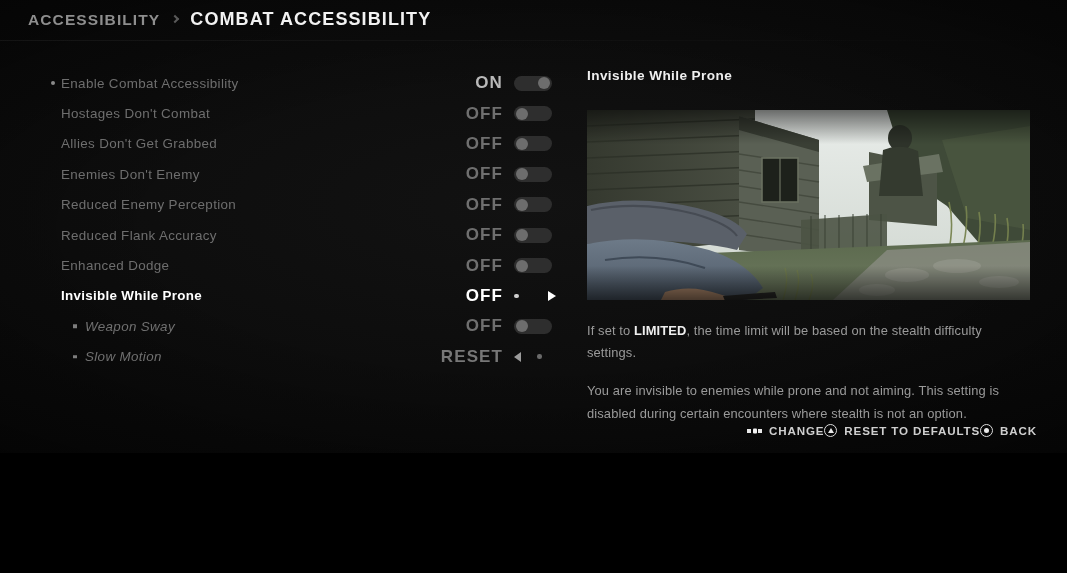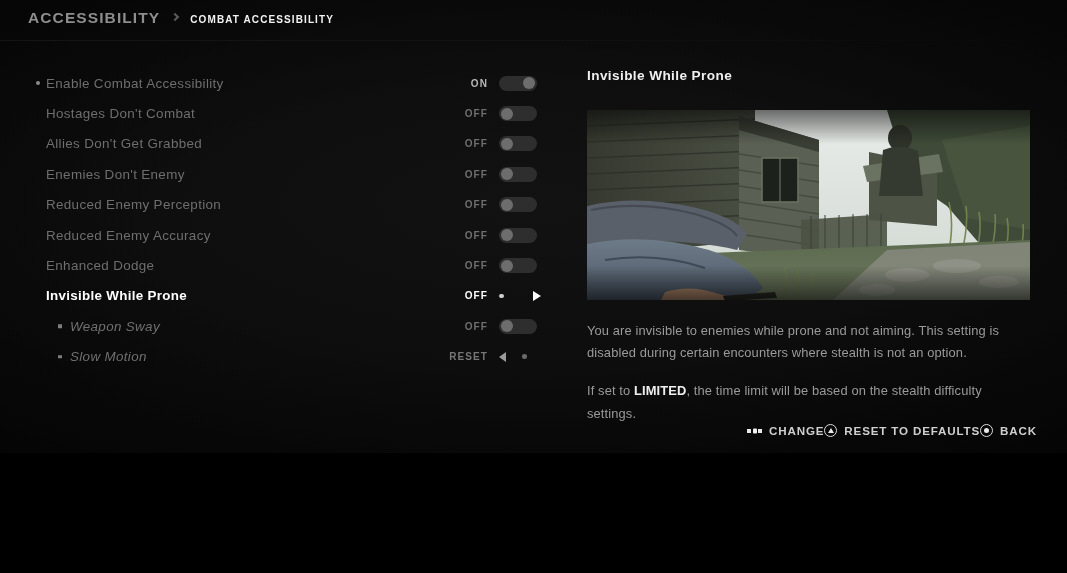--- a/index.html
+++ b/index.html
@@ -28,32 +28,32 @@
   }
   .crumb-root{
     font-size:15.5px; font-weight:bold; letter-spacing:1.1px;
     color:#8e8e8e;
   }
   .crumb-sep{
     width:6px; height:6px; border-right:2px solid #5a5a5a; border-top:2px solid #5a5a5a;
     transform:rotate(45deg); position:relative; top:-3px;
   }
   .crumb-current{
-    font-size:10px; font-weight:bold; letter-spacing:1.1px;
+    font-size:18px; font-weight:bold; letter-spacing:1.1px;
     color:#f2f2f2;
   }
   .header-rule{
     position:absolute; left:0; top:40px; width:1067px; height:1px;
     background:linear-gradient(to right, rgba(255,255,255,.055), rgba(255,255,255,.02) 60%, rgba(255,255,255,0));
     z-index:3;
   }
 
   
   .settings-list{
-    position:absolute; left:0; top:68px; width:560px;
+    position:absolute; left:15px; top:68px; width:560px;
     z-index:4;
   }
   .row{
     position:relative;
     height:30.4px;
     display:flex; align-items:center;
   }
   .row-label{
     position:absolute; left:46px;
     font-size:13.4px; letter-spacing:.35px;
@@ -72,21 +72,21 @@
     width:3.5px; height:3.5px; background:#7d7d7d;
   }
   .row.sub .row-label{ left:70px; }
 
   
   .ctrl{
     position:absolute; left:380px; width:170px;
     display:flex; align-items:center; height:100%;
   }
   .val{
-    font-size:10px; font-weight:bold; letter-spacing:1.1px;
+    font-size:17px; font-weight:bold; letter-spacing:1.1px;
     color:#6f6f6f;
     width:108px; text-align:right;
   }
   .row.selected .val{ color:#ffffff; }
   .row.on .val{ color:#b9b9b9; }
 
   
   .pill{
     margin-left:11px;
     width:38px; height:15px; border-radius:8px;
@@ -243,21 +243,21 @@
       <div class="row dim">
         <span class="row-label">Reduced Enemy Perception</span>
         <span class="ctrl">
           <span class="val">OFF</span>
           <span class="pill off">
             <span class="knob"></span>
           </span>
         </span>
       </div>
       <div class="row dim">
-        <span class="row-label">Reduced Enemy Accuracy</span>
+        <span class="row-label">Reduced Flank Accuracy</span>
         <span class="ctrl">
           <span class="val">OFF</span>
           <span class="pill off">
             <span class="knob"></span>
           </span>
         </span>
       </div>
       <div class="row dim">
         <span class="row-label">Enhanced Dodge</span>
         <span class="ctrl">
@@ -410,24 +410,24 @@
         <g stroke="#6f7a4c" stroke-width="1.4" fill="none" opacity=".9">
           <path d="M196 190 Q202 170 198 158"></path>
           <path d="M208 190 Q214 172 210 160"></path>
           <path d="M222 190 Q228 174 224 164"></path>
         </g>
 
         <rect x="0" y="0" width="443" height="190" fill="url(#vig)"></rect>
       </svg>
     </div>
 
-    <div class="desc">You are invisible to enemies while prone and not aiming. This setting is disabled during certain encounters where stealth is not an option.</div>
     <div class="desc">
       <span>If set to </span><b>LIMITED</b><span>, the time limit will be based on the stealth difficulty settings.</span>
     </div>
+    <div class="desc">You are invisible to enemies while prone and not aiming. This setting is disabled during certain encounters where stealth is not an option.</div>
   </div>
 
   <div class="prompts" id="prompt-bar">
       <div class="prompt">
         <span class="dpad-lr">
           <i class="l"></i>
           <i class="c"></i>
           <i class="r"></i>
         </span>
         <span>CHANGE</span>

